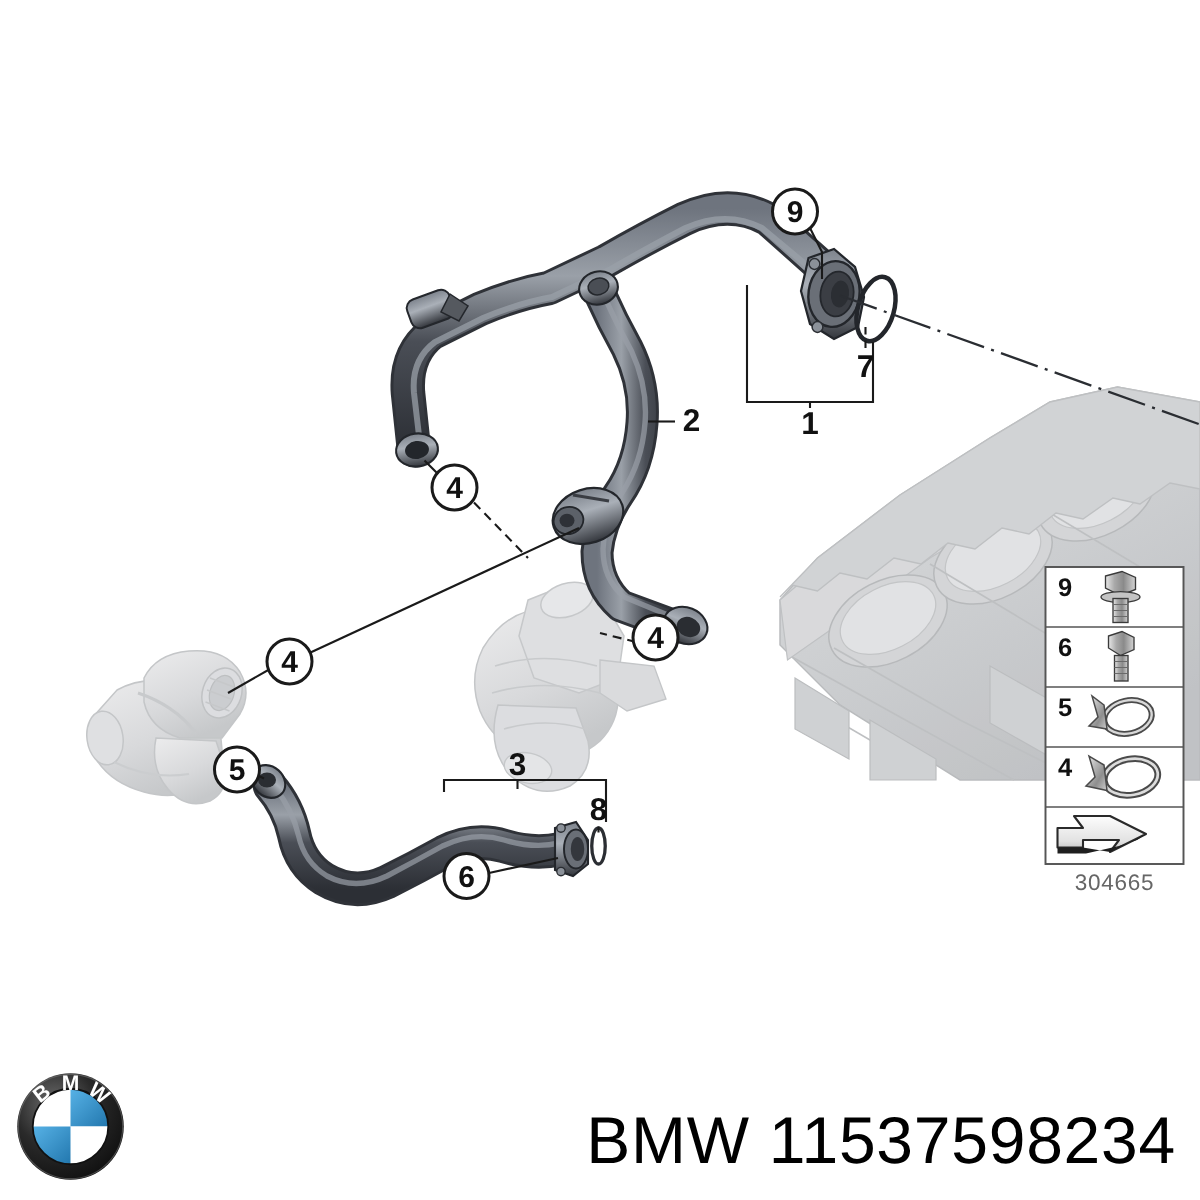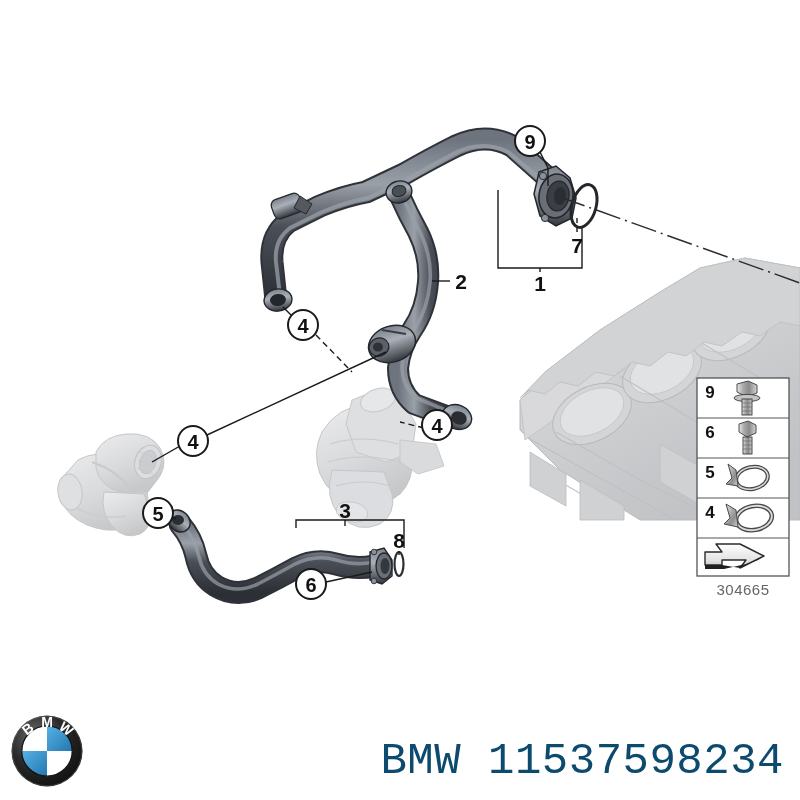--- a/index.html
+++ b/index.html
@@ -60,24 +60,24 @@
     position: absolute;
     left: 0;
     bottom: 0;
     width: 800px;
     height: 110px;
   }
   #brand-text {
     position: absolute;
     right: 16px;
     bottom: 14px;
-    font-family: Liberation Mono, monospace;
+    font-family: Liberation Sans, sans-serif;
     font-size: 44px;
     font-weight: normal;
-    color: #0c4a6e;
+    color: #000000;
     letter-spacing: 0.5px;
     white-space: nowrap;
     text-align: center;
   }
   #bmw-logo {
     position: absolute;
     left: 10px;
     bottom: 12px;
     width: 74px;
     height: 74px;

